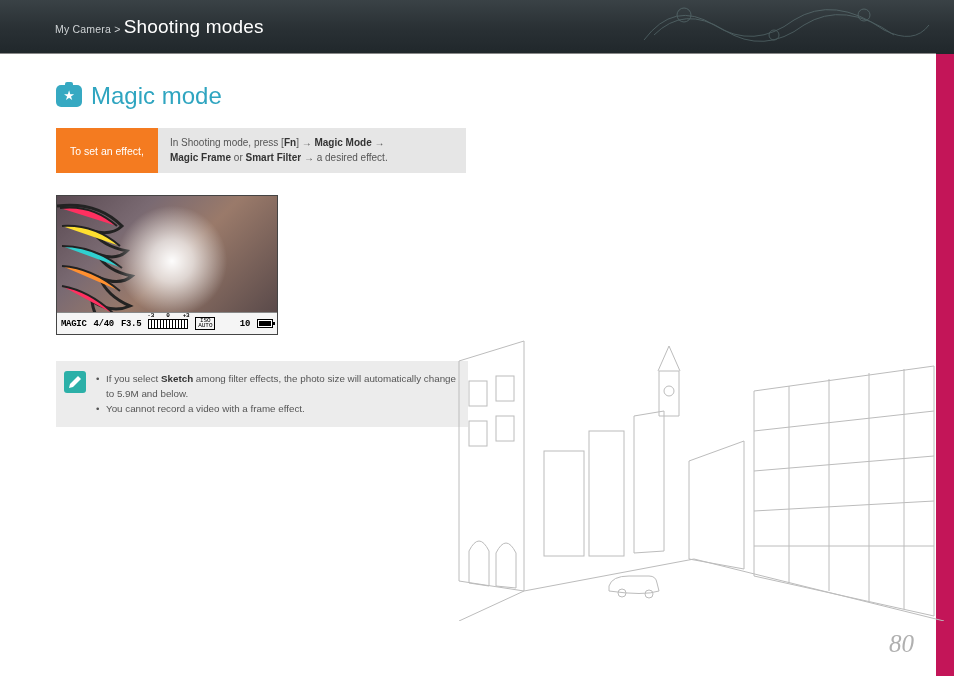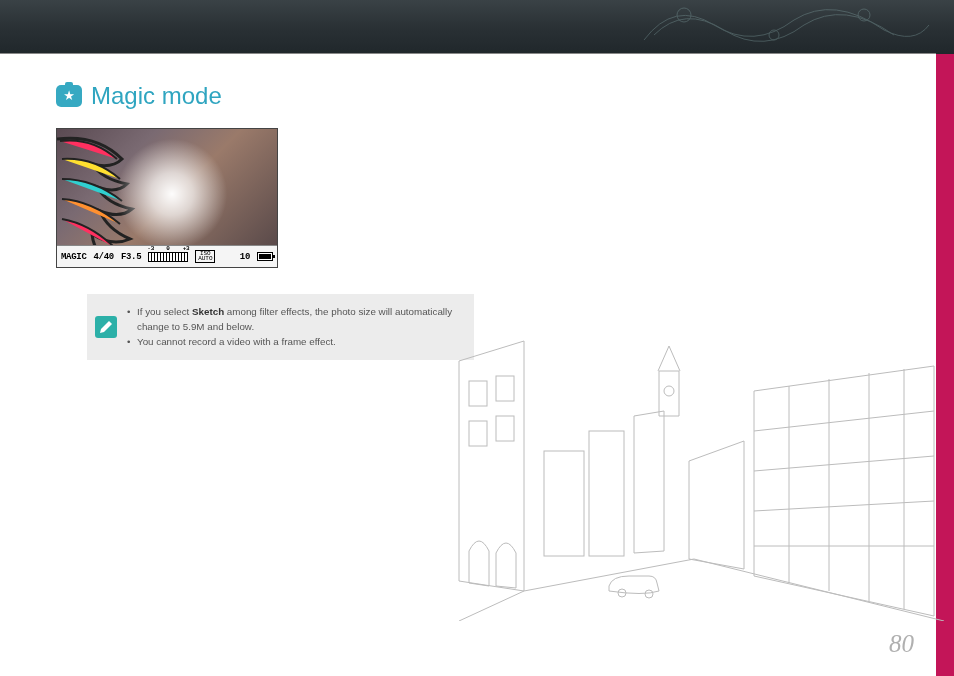--- a/index.html
+++ b/index.html
@@ -218,22 +218,21 @@
     top: 1px; left: 1px; bottom: 1px;
     width: 12px;
     background: #000;
   }
   .note-box {
     display: flex;
     background: #ececec;
     padding: 10px 8px 10px 8px;
     gap: 10px;
     max-width: 412px;
-    align-items: center;
-    margin-left: 31px;
+    align-items: flex-start;
   }
   .note-icon {
     width: 22px;
     height: 22px;
     background: #2cb0a8;
     border-radius: 3px;
     position: relative;
     flex-shrink: 0;
   }
   .note-icon svg {
@@ -275,20 +274,24 @@
     font-style: italic;
     color: #b0b0b0;
   }
 </style>
 </head>
 <body>
 
 <div class="pink-tab"></div>
 
 <div class="header-band">
+  <div class="breadcrumb">
+    <span>My Camera &gt;</span>
+    <span class="section">Shooting modes</span>
+  </div>
   <div class="swirls">
     <svg viewBox="0 0 300 70">
       <g fill="none" stroke="#8aa" stroke-width="1">
         <path d="M10 50 Q 40 10 80 35 Q 120 60 160 30 Q 200 5 250 40 Q 280 55 295 35"></path>
         <path d="M20 45 Q 50 15 90 40 Q 130 65 170 35 Q 210 10 260 45"></path>
         <circle cx="50" cy="25" r="7"></circle>
         <circle cx="140" cy="45" r="5"></circle>
         <circle cx="230" cy="25" r="6"></circle>
       </g>
     </svg>
@@ -298,20 +301,32 @@
 <div class="content">
 
   <div class="title-row">
     <div class="cam-icon">
       <span class="star">★</span>
     </div>
     <h1>Magic mode</h1>
   </div>
 
 
+  <div class="instruction-row">
+    <div class="orange-box">To set an effect,</div>
+    <div class="gray-box">
+      <span>In Shooting mode, press [</span><b>Fn</b><span>] →</span>
+      <b>Magic Mode</b>
+      <span>→</span><br>
+      <b>Magic Frame</b>
+      <span>or</span>
+      <b>Smart Filter</b>
+      <span>→ a desired effect.</span>
+    </div>
+  </div>
 
   <div class="screenshot">
     <div class="img-area">
       <div class="wing">
         <svg viewBox="0 0 88 138">
           <path d="M5 10 Q 45 5 70 30 Q 60 40 40 35 Q 50 50 75 55 Q 65 65 45 58 Q 55 75 80 80 Q 68 90 48 82 Q 55 100 78 110 Q 60 118 40 105 Q 42 125 60 135" fill="none" stroke="#222" stroke-width="3"></path>
           <path d="M8 12 Q 40 8 65 30" fill="#ff3060" stroke="#222" stroke-width="2"></path>
           <path d="M10 30 Q 42 28 68 50" fill="#ffe030" stroke="#222" stroke-width="2"></path>
           <path d="M10 50 Q 42 50 70 72" fill="#30d0d0" stroke="#222" stroke-width="2"></path>
           <path d="M10 70 Q 40 72 68 95" fill="#ff9030" stroke="#222" stroke-width="2"></path>

